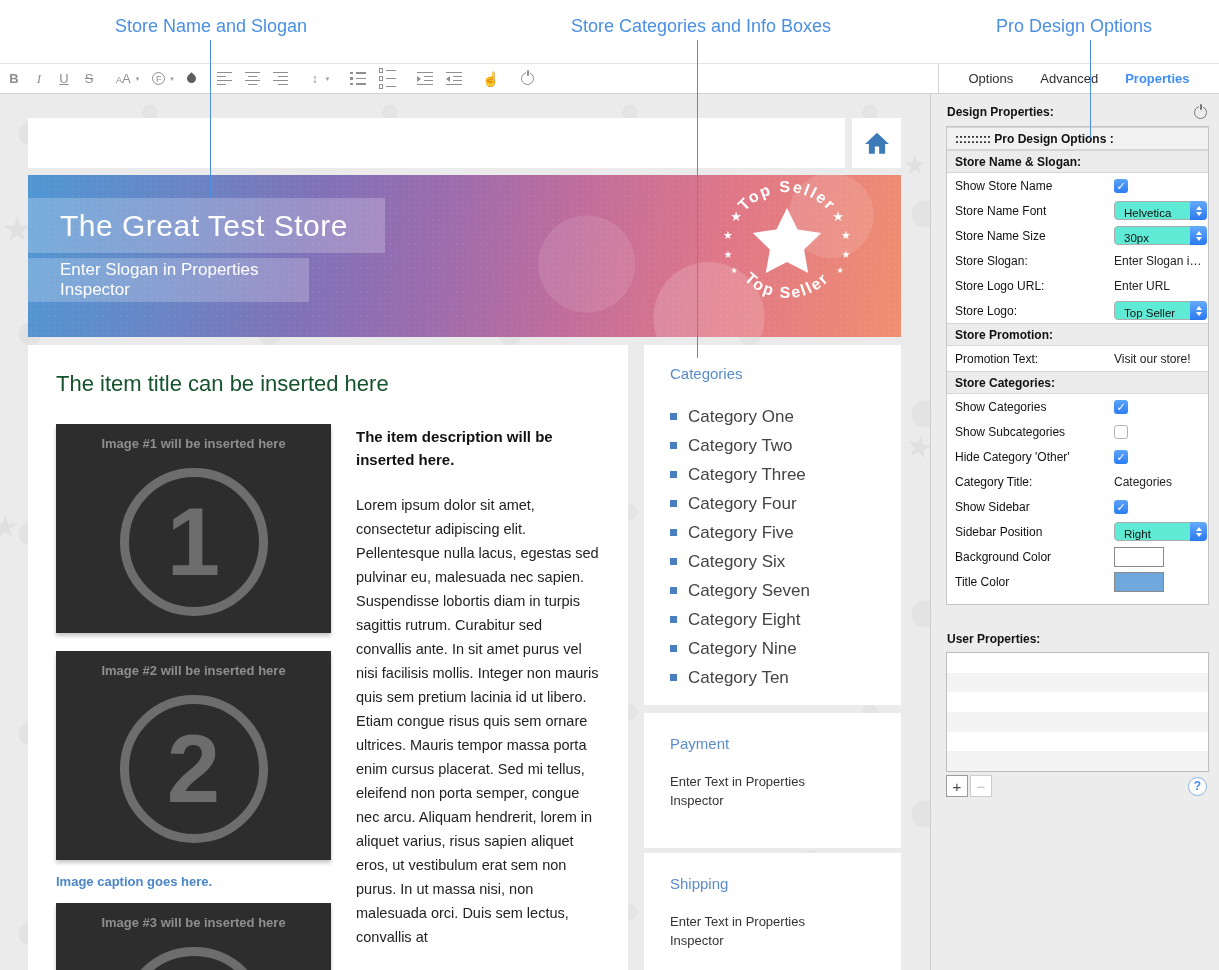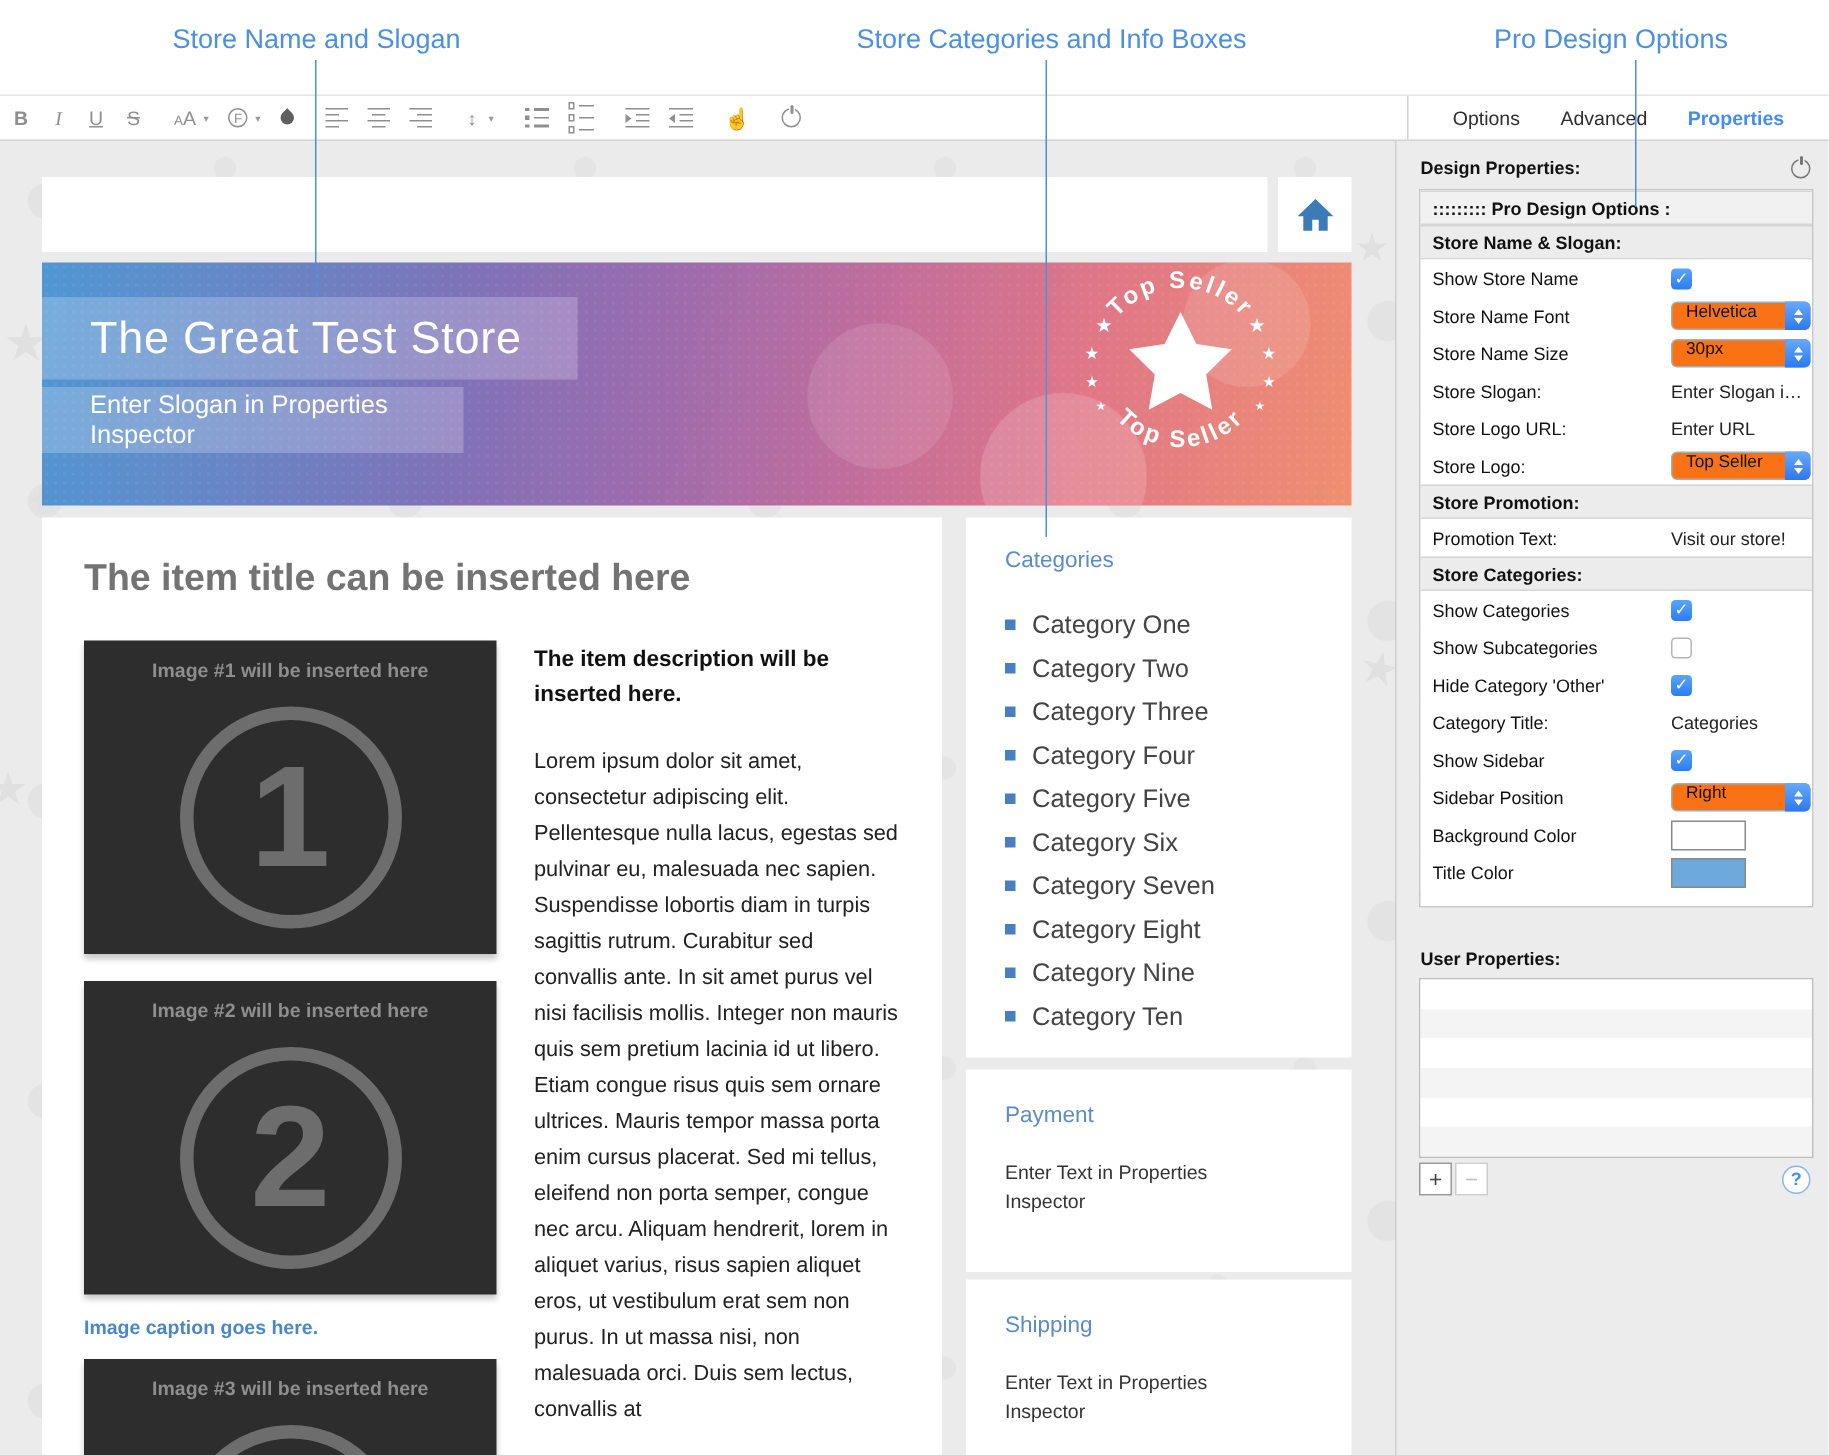--- a/index.html
+++ b/index.html
@@ -90,21 +90,21 @@
   .name-box{position:absolute;left:0;top:23px;width:357px;height:55px;
             background:rgba(255,255,255,0.22);display:flex;align-items:center}
   .name-box span{font-size:30px;color:#fff;padding-left:32px;letter-spacing:0.5px}
   .slogan-box{position:absolute;left:0;top:83px;width:281px;height:44px;
             background:rgba(255,255,255,0.22);display:flex;align-items:center}
   .slogan-box span{font-size:17px;color:#fff;padding-left:32px}
   .badge{position:absolute;left:684px;top:-6px;width:150px;height:150px}
 
   .item-card{position:absolute;left:28px;top:251px;width:600px;height:632px;background:#fff;
              box-sizing:border-box;padding:22px 28px;z-index:1}
-  .item-title{font-size:25px;font-weight:bold;color:#737373;margin:4px 0 27px}
+  .item-title{font-size:22px;font-weight:normal;color:#14532d;margin:4px 0 27px}
   .cols{display:flex}
   .img-col{width:275px;flex:0 0 275px}
   .desc-col{width:244px;margin-left:25px}
   .img-ph{width:275px;height:209px;background:#2d2d2d;position:relative;margin-bottom:18px;
           box-shadow:0 3px 4px rgba(0,0,0,0.22)}
   .img-label{display:block;text-align:center;padding-top:12px;color:#8e8e8e;
              font-size:13px;font-weight:bold}
   .num-circle{position:absolute;left:50%;top:44px;transform:translateX(-50%);
               width:130px;height:130px;border:9px solid #6d6d6d;border-radius:50%;
               display:flex;align-items:center;justify-content:center;
@@ -139,22 +139,22 @@
   .prow{display:flex;align-items:center;height:25px;padding-left:8px;box-sizing:border-box;
         font-size:12px;color:#111;background:#fff}
   .plabel{flex:0 0 159px;white-space:nowrap;overflow:hidden}
   .prow.title,.prow.section{height:23px;background:#ececec;border-top:1px solid #d6d6d6;
         border-bottom:1px solid #d6d6d6;font-weight:bold}
   .prow.title{background:#f1f1f1}
   .cb{width:14px;height:14px;border-radius:3px;box-sizing:border-box;cursor:pointer}
   .cb.checked{background:linear-gradient(#5aa5f8,#2d7cf2);color:#fff;font-size:11px;
               line-height:14px;text-align:center}
   .cb.un{background:#fff;border:1px solid #b4b4b4}
-  .sel{width:93px;height:19px;border:1px solid #acacac;border-radius:4px;background:#f97316;
-       display:flex;align-items:flex-start;box-sizing:border-box;cursor:pointer}
+  .sel{width:93px;height:19px;border:1px solid #acacac;border-radius:4px;background:#5eead4;
+       display:flex;align-items:flex-end;box-sizing:border-box;cursor:pointer}
   .sel-val{flex:1;font-size:11.5px;padding-left:9px;color:#111;white-space:nowrap;overflow:hidden}
   .stepper{width:17px;height:19px;margin:-1px -1px -1px 0;border-radius:0 4px 4px 0;
            background:linear-gradient(#65aafa,#2c79ef);display:flex;flex-direction:column;
            align-items:center;justify-content:center;gap:2px;flex:0 0 17px}
   .stepper i{width:0;height:0;border-left:3.5px solid transparent;border-right:3.5px solid transparent}
   .stepper .up{border-bottom:4px solid #fff}
   .stepper .dn{border-top:4px solid #fff}
   .pval{font-size:12px;color:#222}
   .swatch{width:50px;height:20px;border:1px solid #8a8a8a;box-sizing:border-box;cursor:pointer}
   .user-label{font-size:12px;font-weight:bold;color:#111;margin:27px 0 6px 16px}

